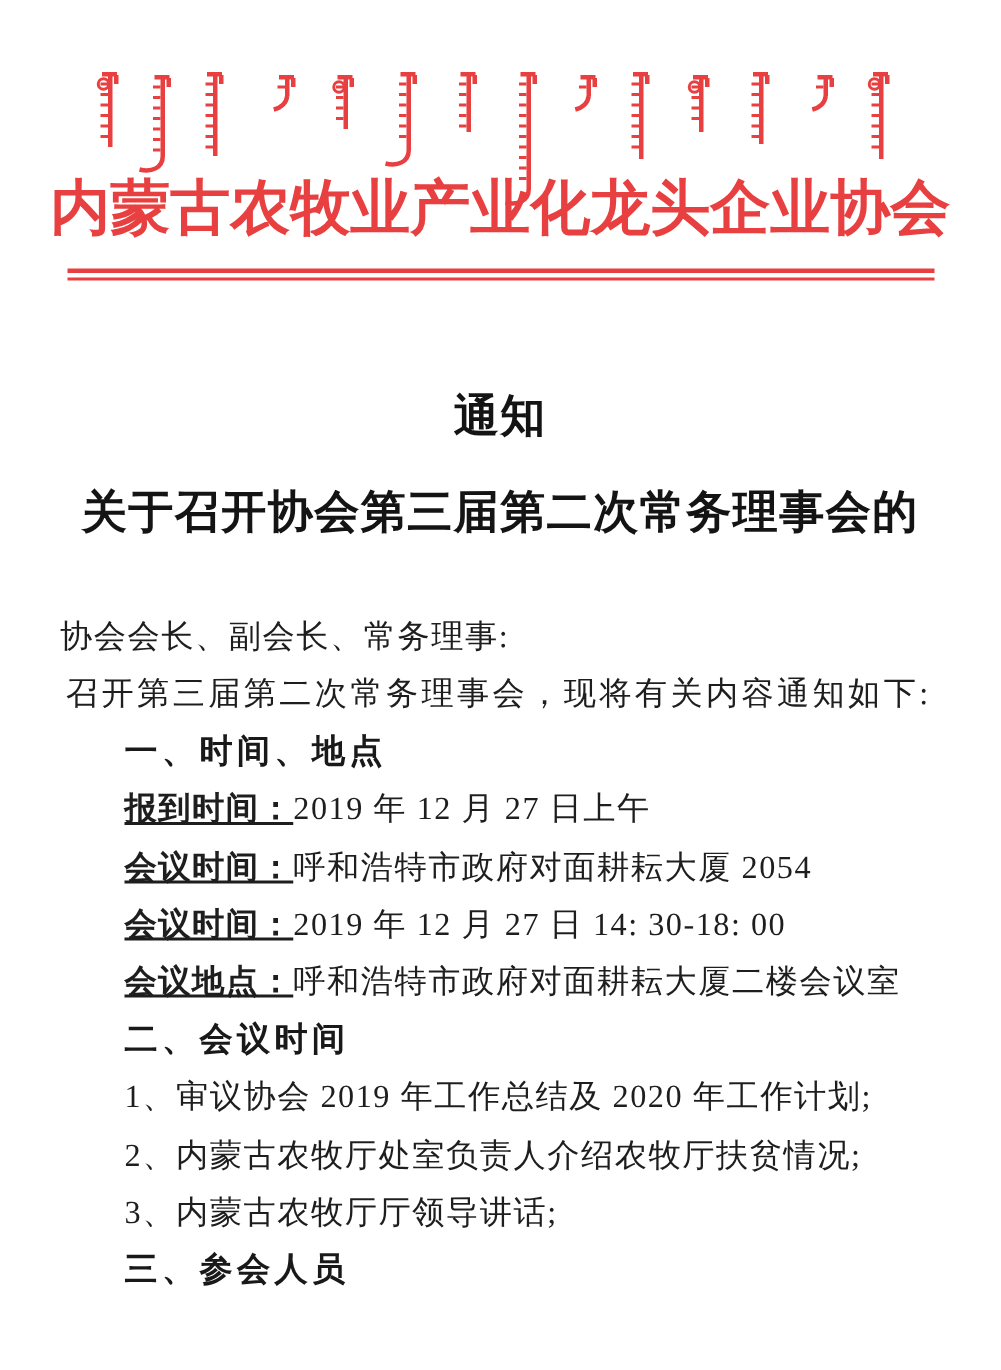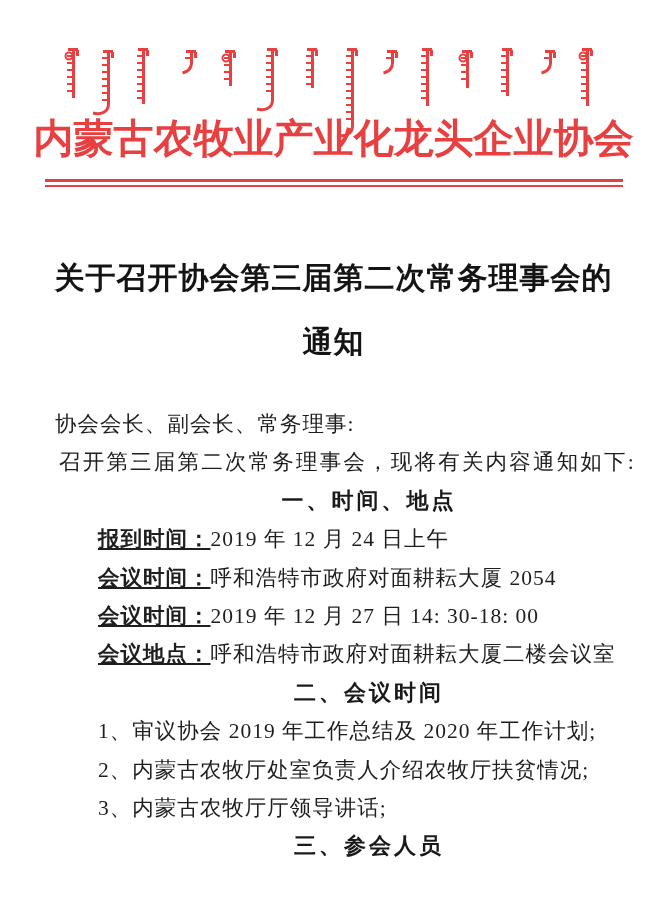--- a/index.html
+++ b/index.html
@@ -18,28 +18,28 @@
   .rule-thick { position:absolute; left:45px; top:179px; width:578px; height:3px; background:#e84040; }
   .rule-thin  { position:absolute; left:45px; top:185px; width:578px; height:1.5px; background:#e84040; }
 
   .doc-title {
     position:absolute; left:0; top:246px; width:667px;
     text-align:center; color:#141414; font-weight:bold;
     font-size:30px; line-height:64px; letter-spacing:1px;
     white-space:nowrap;
   }
 
-  .body-block { position:absolute; left:55px; top:405px; width:585px; color:#1e1e1e; }
+  .body-block { position:absolute; left:40px; top:405px; width:585px; color:#1e1e1e; }
   .line { font-size:21.5px; line-height:38.4px; letter-spacing:1px; white-space:nowrap; }
   .indent { padding-left:43px; }
   .para1 { text-indent:43px; letter-spacing:2px; }
   .para2 { letter-spacing:2.2px;text-align:center; }
   .heading {
     font-family:"Liberation Sans","DejaVu Sans",sans-serif;
-    font-weight:bold; font-size:22px; letter-spacing:3px; color:#191919;text-align:center;
+    font-weight:bold; font-size:22px; letter-spacing:3px; color:#191919;
   }
   .label { font-weight:bold;text-decoration:underline; }
 </style>
 </head>
 <body>
 
 <div class="page">
 
   <svg id="mong-banner" class="mong-banner" viewBox="0 0 667 110">
       <g>
@@ -201,33 +201,33 @@
         <circle cx="583" cy="20" r="3.5" fill="none" stroke="#e84040" stroke-width="2"></circle>
       </g>
     </svg>
 
   <div class="org-title">内蒙古农牧业产业化龙头企业协会</div>
 
   <div class="rule-thick"></div>
   <div class="rule-thin"></div>
 
   <div class="doc-title">
+    <div>通知</div>
     <div>关于召开协会第三届第二次常务理事会的</div>
-    <div>通知</div>
   </div>
 
   <div class="body-block">
     <div class="line">协会会长、副会长、常务理事:</div>
 
 
     <div class="line para2">召开第三届第二次常务理事会，现将有关内容通知如下:</div>
 
     <div class="line indent heading">一、时间、地点</div>
 
-    <div class="line indent"><span class="label">报到时间：</span><span>2019 年 12 月 24 日上午</span></div>
+    <div class="line indent"><span class="label">报到时间：</span><span>2019 年 12 月 27 日上午</span></div>
 
     <div class="line indent"><span class="label">会议时间：</span><span>呼和浩特市政府对面耕耘大厦 2054</span></div>
 
     <div class="line indent"><span class="label">会议时间：</span><span>2019 年 12 月 27 日 14: 30-18: 00</span></div>
 
     <div class="line indent"><span class="label">会议地点：</span><span>呼和浩特市政府对面耕耘大厦二楼会议室</span></div>
 
     <div class="line indent heading">二、会议时间</div>
 
     <div class="line indent">1、审议协会 2019 年工作总结及 2020 年工作计划;</div>

